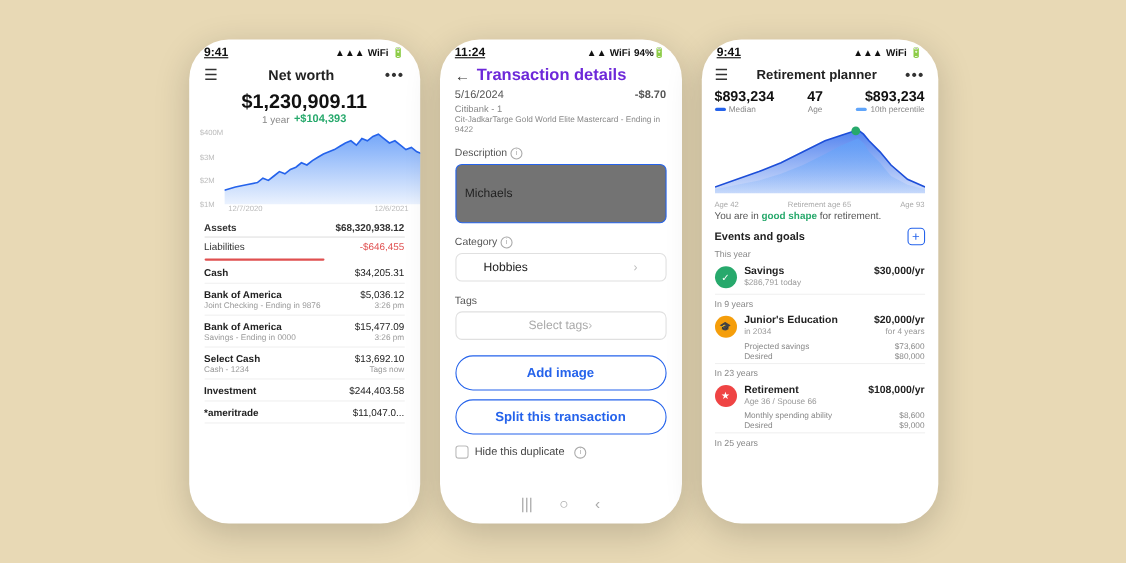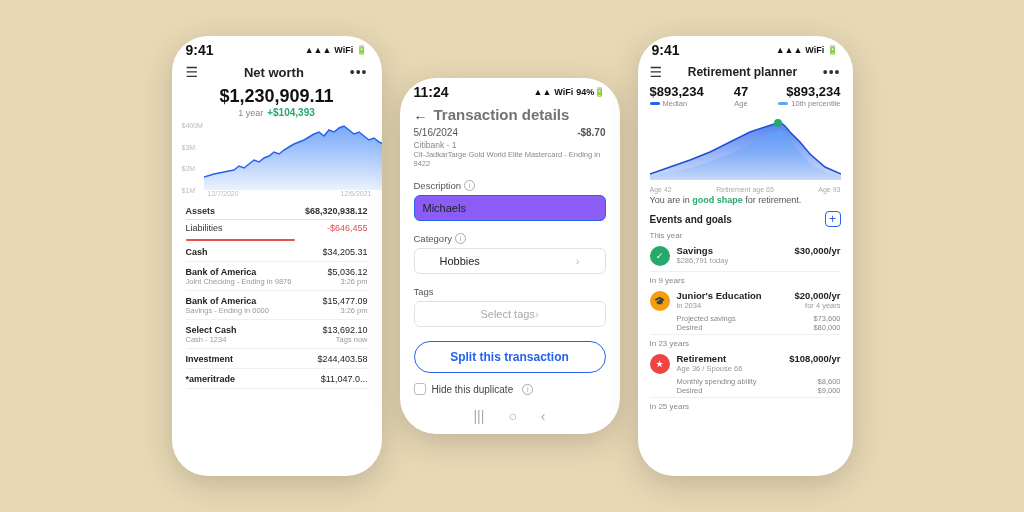--- a/index.html
+++ b/index.html
@@ -25,37 +25,37 @@
       box-shadow: 0 8px 32px rgba(0,0,0,0.18);
       overflow: hidden;
       position: relative;
     }
     .phone-left {
       width: 210px;
       height: 440px;
     }
     .phone-middle {
       width: 220px;
-      height: 356px;
+      height: 440px;
     }
     .phone-right {
       width: 215px;
       height: 440px;
     }
     
     .status-bar {
       display: flex;
       justify-content: space-between;
       align-items: center;
       padding: 6px 14px 2px;
       font-size: 9px;
       font-weight: 600;
       color: #111;
     }
-    .status-bar .time { font-weight: 700; font-size: 14px; }
+    .status-bar .time { font-weight: 700; font-size: 11px; text-decoration: underline; }
     .status-icons { display: flex; gap: 3px; align-items: center; }
 
     
     .net-worth-header {
       display: flex;
       justify-content: space-between;
       align-items: center;
       padding: 4px 14px 6px;
     }
     .hamburger-icon { font-size: 14px; color: #333; }
@@ -130,21 +130,21 @@
     .bold-name { font-weight: 700; }
 
     
     .txn-header {
       display: flex;
       align-items: center;
       padding: 4px 14px 2px;
       gap: 6px;
     }
     .back-icon { font-size: 14px; color: #333; cursor: pointer; }
-    .txn-title { font-size: 15px; font-weight: 600; color: #737373; }
+    .txn-title { font-size: 15px; font-weight: 600; color: #6d28d9; }
     .txn-meta {
       padding: 2px 14px 6px;
     }
     .txn-date-row {
       display: flex;
       justify-content: space-between;
       font-size: 10px;
       color: #555;
       margin-bottom: 2px;
     }
@@ -167,25 +167,25 @@
       border-radius: 50%;
       display: inline-flex;
       align-items: center;
       justify-content: center;
       font-size: 7px;
       color: #aaa;
     }
     .txn-input {
       border: 1.5px solid #2563eb;
       border-radius: 6px;
-      padding: 6px 8px;
+      padding: 20px 8px;
       font-size: 11px;
       color: #222;
       width: 100%;
-      background: #8b5cf6;
+      background: #737373;
     }
     .txn-category-row {
       display: flex;
       justify-content: space-between;
       align-items: center;
       border: 1.5px solid #e0e0e0;
       border-radius: 6px;
       padding: 6px 25px;
       font-size: 11px;
       color: #222;
@@ -525,20 +525,21 @@
       <div class="txn-section-label">
         <span>Tags</span>
       </div>
       <div class="txn-tags-row">
         <span>Select tags</span>
         <span class="chevron-right">›</span>
       </div>
     </div>
 
     <div class="txn-buttons">
+      <div class="btn-add-image">Add image</div>
       <div class="btn-split">Split this transaction</div>
     </div>
 
     <div class="txn-duplicate-row">
       <span class="checkbox-icon"></span>
       <span>Hide this duplicate</span>
       <span class="info-icon" style="margin-left:3px;">i</span>
     </div>
 
     <div class="bottom-nav">

